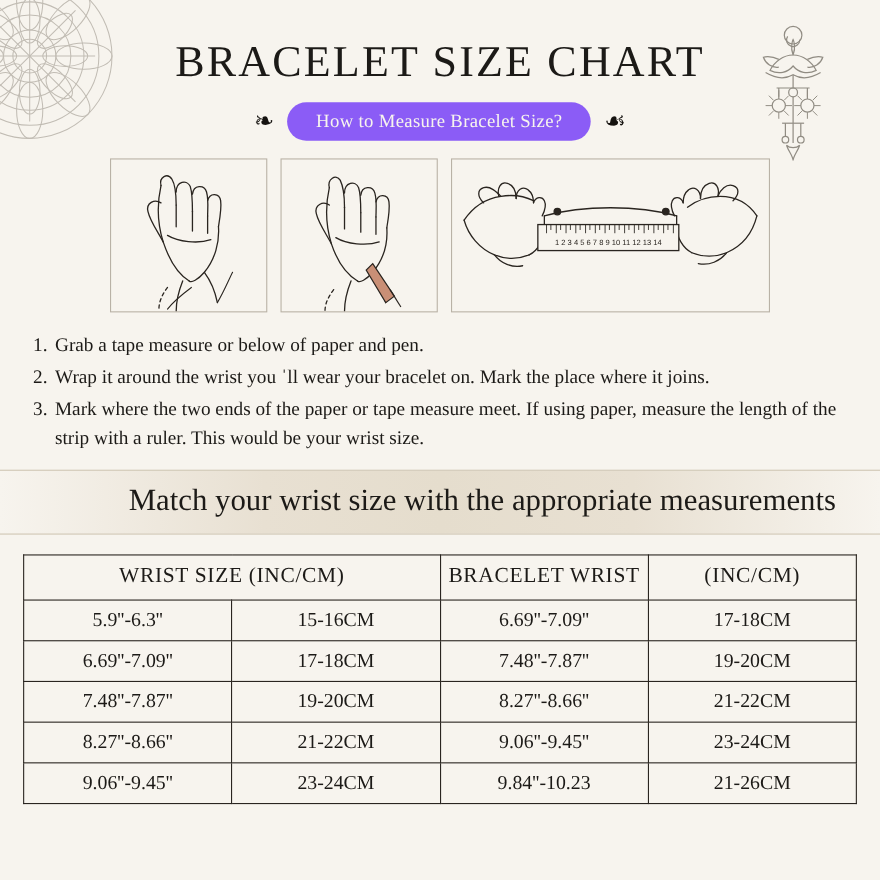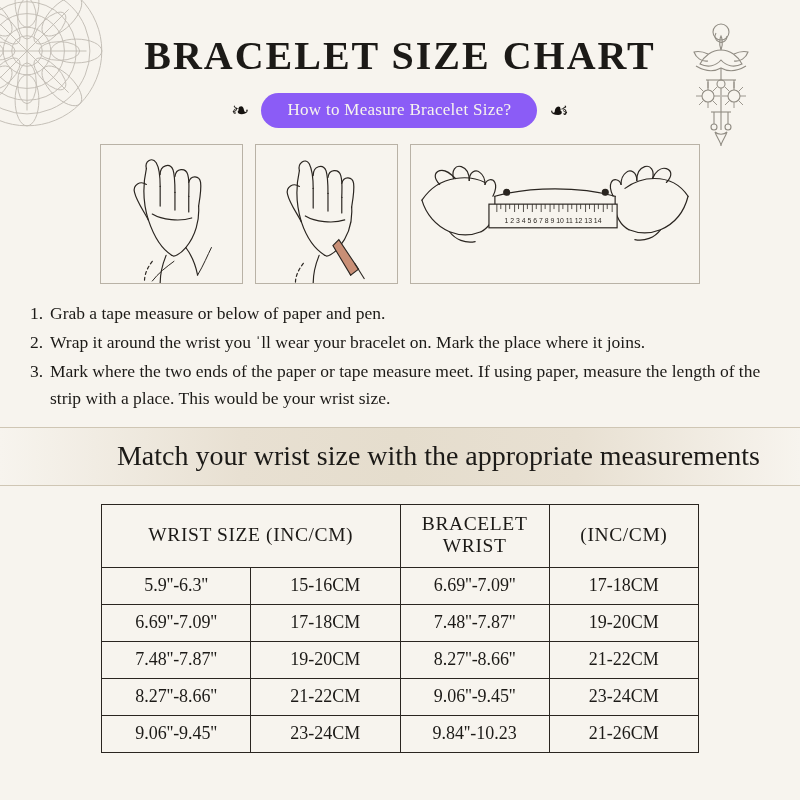--- a/index.html
+++ b/index.html
@@ -38,21 +38,21 @@
     width: 110px;
     height: 140px;
     opacity: 0.75;
   }
 
   
   .title {
     text-align: center;
     font-size: 40px;
     letter-spacing: 2px;
-    font-weight: 700;
+    font-weight: 400;
     margin: 18px 0 0 0;
     padding-top: 14px;
     font-family: "Liberation Serif", serif;
   }
   .subtitle-row {
     display: flex;
     align-items: center;
     justify-content: center;
     gap: 12px;
     margin-top: 14px;
@@ -115,21 +115,21 @@
     line-height: 1.28;
     background: linear-gradient(to right, #f7f4ee 0%, #e8e0d2 30%, #e5ddcd 50%, #e8e0d2 72%, #f7f4ee 100%);
     border-top: 1px solid #cfc6b4;
     border-bottom: 1px solid #cfc6b4;
   }
 
   
   table.size-table {
     border-collapse: collapse;
     margin: 18px auto 0 auto;
-    width: 598px;
+    width: 758px;
     table-layout: fixed;
   }
   table.size-table th,
   table.size-table td {
     border: 1px solid #2a2520;
     text-align: center;
     font-size: 18px;
     padding: 7px 2px 8px 2px;
     font-family: "Liberation Serif", serif;
     font-weight: 400;
@@ -363,21 +363,21 @@
     <div class="step">
       <span class="step-num">1.</span>
       <span class="step-text">Grab a tape measure or below of paper and pen.</span>
     </div>
     <div class="step">
       <span class="step-num">2.</span>
       <span class="step-text">Wrap it around the wrist you ˈll wear your bracelet on. Mark the place where it joins.</span>
     </div>
     <div class="step">
       <span class="step-num">3.</span>
-      <span class="step-text">Mark where the two ends of the paper or tape measure meet. If using paper, measure the length of the strip with a place. This would be your wrist size.</span>
+      <span class="step-text">Mark where the two ends of the paper or tape measure meet. If using paper, measure the length of the strip with a ruler. This would be your wrist size.</span>
     </div>
   </div>
 
   <div class="banner">
     <div>Match your wrist size with the appropriate measurements</div>
   </div>
 
   <table class="size-table">
     <thead>
       <tr>

